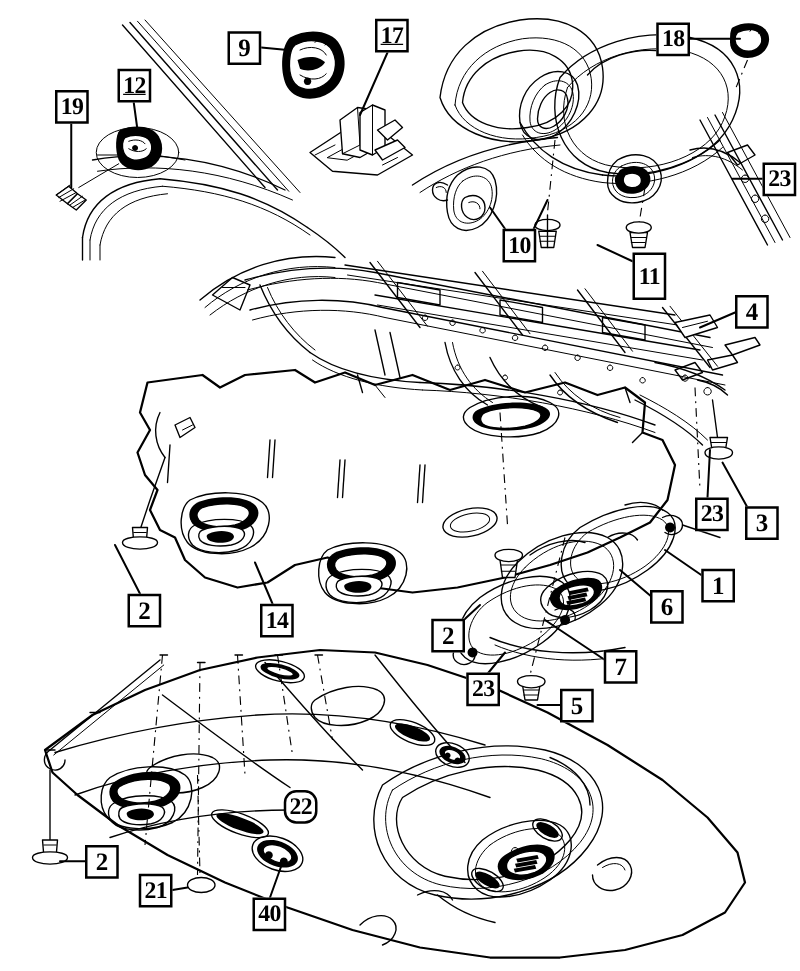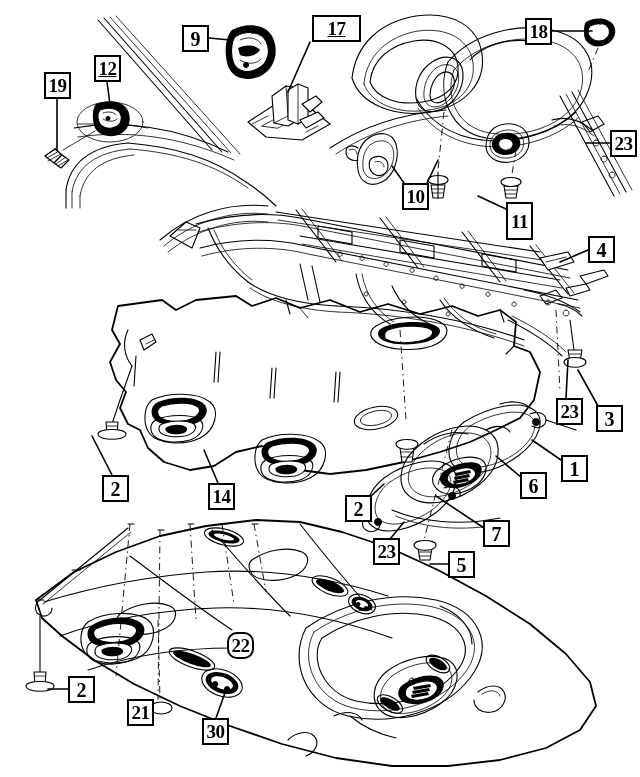--- a/index.html
+++ b/index.html
@@ -510,34 +510,34 @@
       <path class="lead" d="M448 564 L430 564"></path>
       <path class="lead" d="M68 689 L48 689"></path>
       <path class="lead" d="M138 712 L150 710"></path>
       <path class="lead" d="M216 718 L226 690"></path>
     </g>
   </svg>
 
   <div class="callout c-2digit" style="left:44px;top:72px;width:27px;height:27px;">19</div>
   <div class="callout c-2digit" style="left:94px;top:55px;width:27px;height:27px;text-decoration:underline;">12</div>
   <div class="callout c-1digit" style="left:182px;top:25px;width:27px;height:27px;">9</div>
-  <div class="callout c-2digit" style="left:312px;top:15px;width:49px;height:27px;text-decoration:underline;">17</div>
+  <div class="callout c-2digit" style="left:300px;top:15px;width:27px;height:27px;text-decoration:underline;">17</div>
   <div class="callout c-2digit" style="left:525px;top:18px;width:27px;height:27px;text-align:right;">18</div>
   <div class="callout c-2digit" style="left:610px;top:130px;width:27px;height:27px;">23</div>
   <div class="callout c-2digit" style="left:402px;top:183px;width:27px;height:27px;">10</div>
   <div class="callout c-2digit" style="left:506px;top:202px;width:27px;height:38px;">11</div>
   <div class="callout c-1digit" style="left:588px;top:236px;width:27px;height:27px;">4</div>
   <div class="callout c-2digit" style="left:556px;top:398px;width:27px;height:27px;">23</div>
   <div class="callout c-1digit" style="left:596px;top:405px;width:27px;height:27px;">3</div>
   <div class="callout c-1digit" style="left:102px;top:475px;width:27px;height:27px;">2</div>
   <div class="callout c-2digit" style="left:208px;top:483px;width:27px;height:27px;">14</div>
   <div class="callout c-1digit" style="left:561px;top:455px;width:27px;height:27px;">1</div>
   <div class="callout c-1digit" style="left:520px;top:472px;width:27px;height:27px;">6</div>
   <div class="callout c-1digit" style="left:345px;top:495px;width:27px;height:27px;">2</div>
   <div class="callout c-1digit" style="left:483px;top:520px;width:27px;height:27px;">7</div>
   <div class="callout c-2digit" style="left:373px;top:538px;width:27px;height:27px;">23</div>
   <div class="callout c-1digit" style="left:448px;top:551px;width:27px;height:27px;">5</div>
   <div class="callout c-2digit" style="left:227px;top:632px;width:27px;height:27px;border-radius:10px;">22</div>
   <div class="callout c-1digit" style="left:68px;top:676px;width:27px;height:27px;">2</div>
-  <div class="callout c-2digit" style="left:111px;top:699px;width:27px;height:27px;margin-left:16px;">21</div>
-  <div class="callout c-2digit" style="left:202px;top:718px;width:27px;height:27px;">30</div>
+  <div class="callout c-2digit" style="left:111px;top:699px;width:27px;height:27px;">21</div>
+  <div class="callout c-2digit" style="left:202px;top:718px;width:27px;height:27px;">40</div>
 
 </div>
 
 </body></html>

